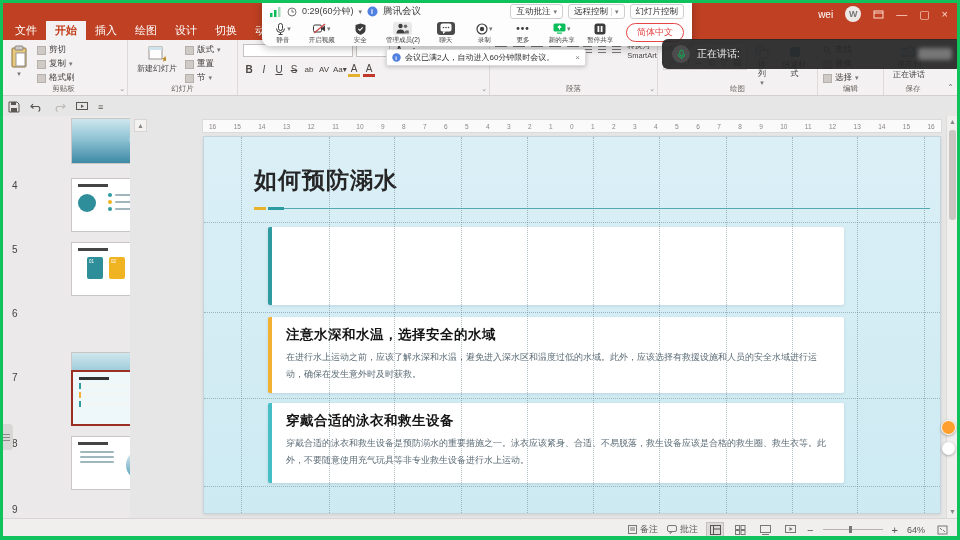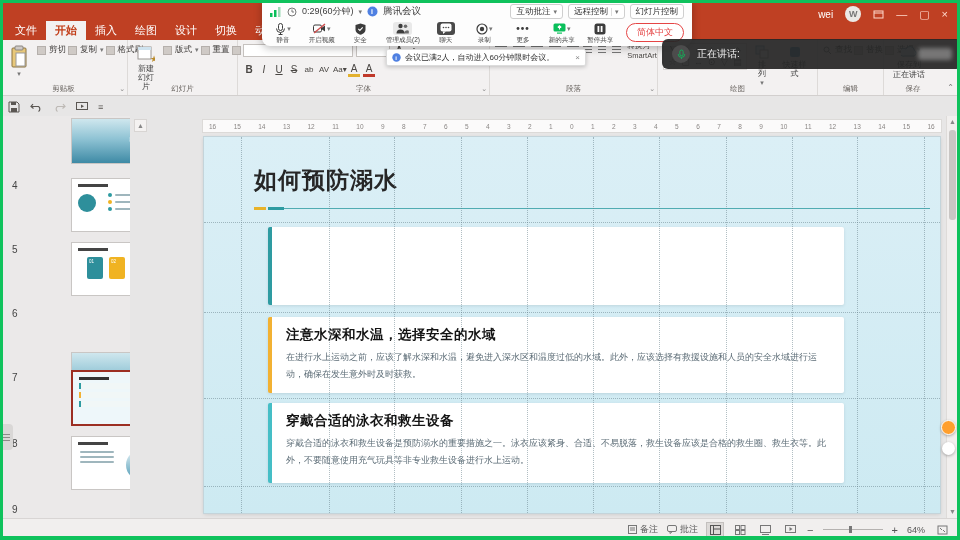--- a/index.html
+++ b/index.html
@@ -19,21 +19,21 @@
   .winbtn { color:#ffd9cd; font-size:11px; line-height:1; cursor:default; }
   .tabs { position:absolute; left:6px; bottom:0; height:19px; display:flex; z-index:6; }
   .tab { padding:0 9px; color:#fff; font-size:11px; line-height:19px; }
   .tab.active { background:#f3f1f1; color:#c23c17; font-weight:bold; }
 
   
   .ribbon { position:absolute; left:0; top:40px; width:960px; height:56px; background:#f3f1f1; border-bottom:1px solid #d2cfce; z-index:4; display:flex; }
   .rgroup { position:relative; height:100%; border-right:1px solid #dddad8; padding:3px 5px 12px 5px; display:flex; gap:4px; align-items:flex-start; }
   .rgroup .glabel { position:absolute; bottom:1px; left:0; right:0; text-align:center; font-size:7.5px; color:#6a6561; }
   .bigbtn { display:flex; flex-direction:column; align-items:center; gap:1px; padding:2px 4px; font-size:8px; color:#444; text-align:center; line-height:1.15; }
-  .smallcol { display:flex; justify-content:flex-start; gap:2px; padding-top:1px; }
+  .smallcol { display:flex; flex-direction:column; justify-content:flex-start; gap:2px; padding-top:1px; }
   .smallbtn { display:flex; align-items:center; gap:3px; font-size:8.5px; color:#3f3c3a; height:12px; white-space:nowrap; }
   .mini-ic { width:9px; height:9px; background:#cfcac6; border:1px solid #b5b0ac; display:inline-block; }
   .caret { font-size:7px; color:#777; }
   .fontrow { display:flex; align-items:center; gap:3px; height:15px; }
   .fbox { border:1px solid #c6c2bf; background:#fff; height:13px; }
   .fmt { font-size:10px; color:#4a4744; width:12px; text-align:center; }
   .icon-lines { width:12px; height:9px; background:repeating-linear-gradient(#777 0 1px, transparent 1px 3px); }
   .shapecell { font-size:9px; color:#555; width:13px; text-align:center; line-height:11px; }
   .dialog-launcher { position:absolute; right:2px; bottom:2px; font-size:7px; color:#888; }
 
@@ -211,21 +211,20 @@
       <span class="fmt" style="font-weight:bold">B</span>
       <span class="fmt" style="font-style:italic">I</span>
       <span class="fmt" style="text-decoration:underline">U</span>
       <span class="fmt" style="text-decoration:line-through">S</span>
       <span class="fmt" style="font-size:8px">ab</span>
       <span class="fmt" style="font-size:8px">AV</span>
       <span class="fmt" style="font-size:8px">Aa▾</span>
       <span class="fmt" style="border-bottom:3px solid #e3b12f">A</span>
       <span class="fmt" style="border-bottom:3px solid #c0392b">A</span>
     </div>
-    <span class="glabel">字体</span>
     <span class="dialog-launcher">⌄</span>
   </div>
 
   <div class="rgroup" style="width:168px; flex-direction:row">
     <div class="fontrow" style="gap:6px">
       <span class="icon-lines"></span>
       <span class="icon-lines"></span>
       <span class="icon-lines"></span>
       <span class="icon-lines"></span>
       <span class="icon-lines"></span>

